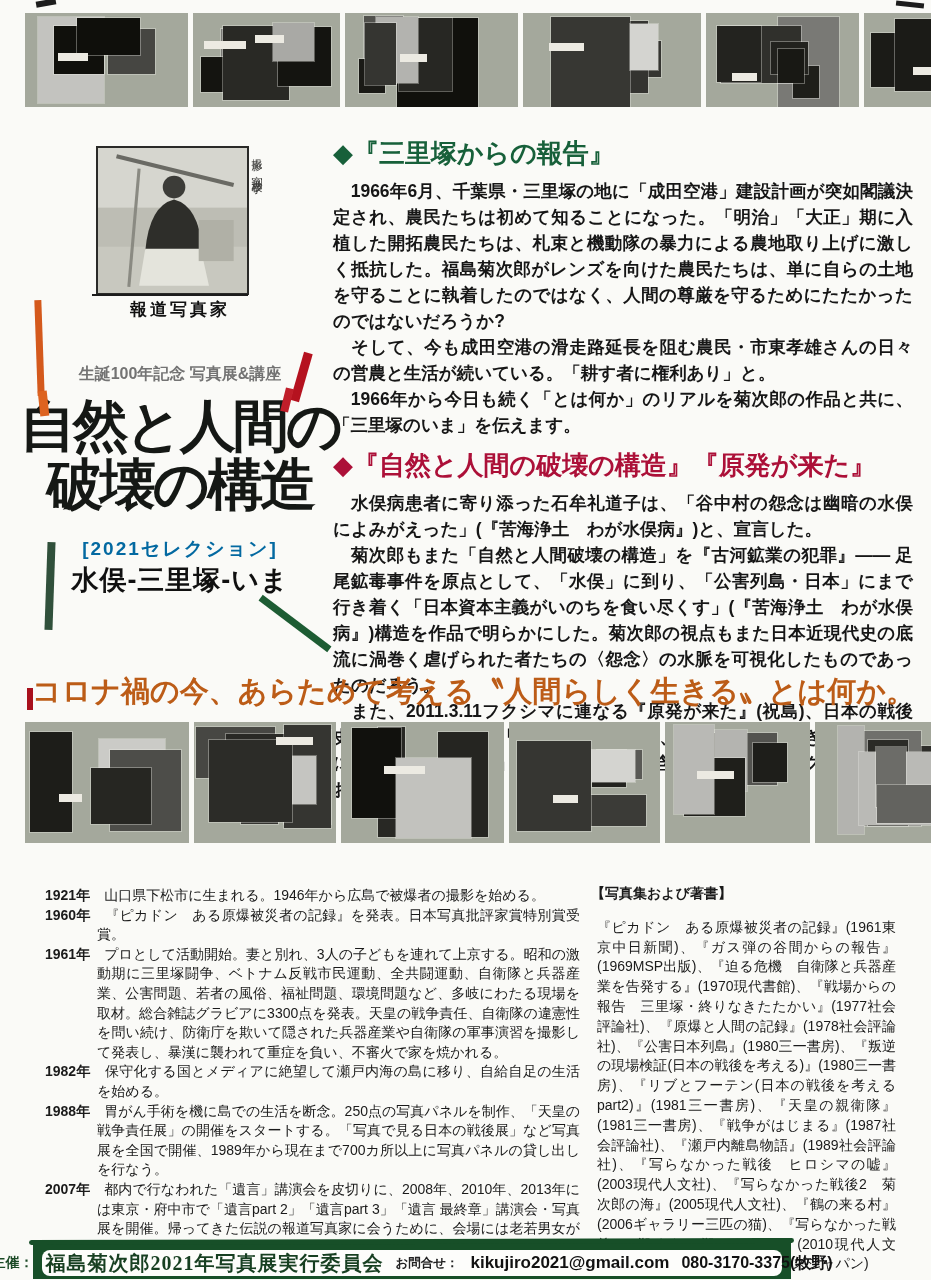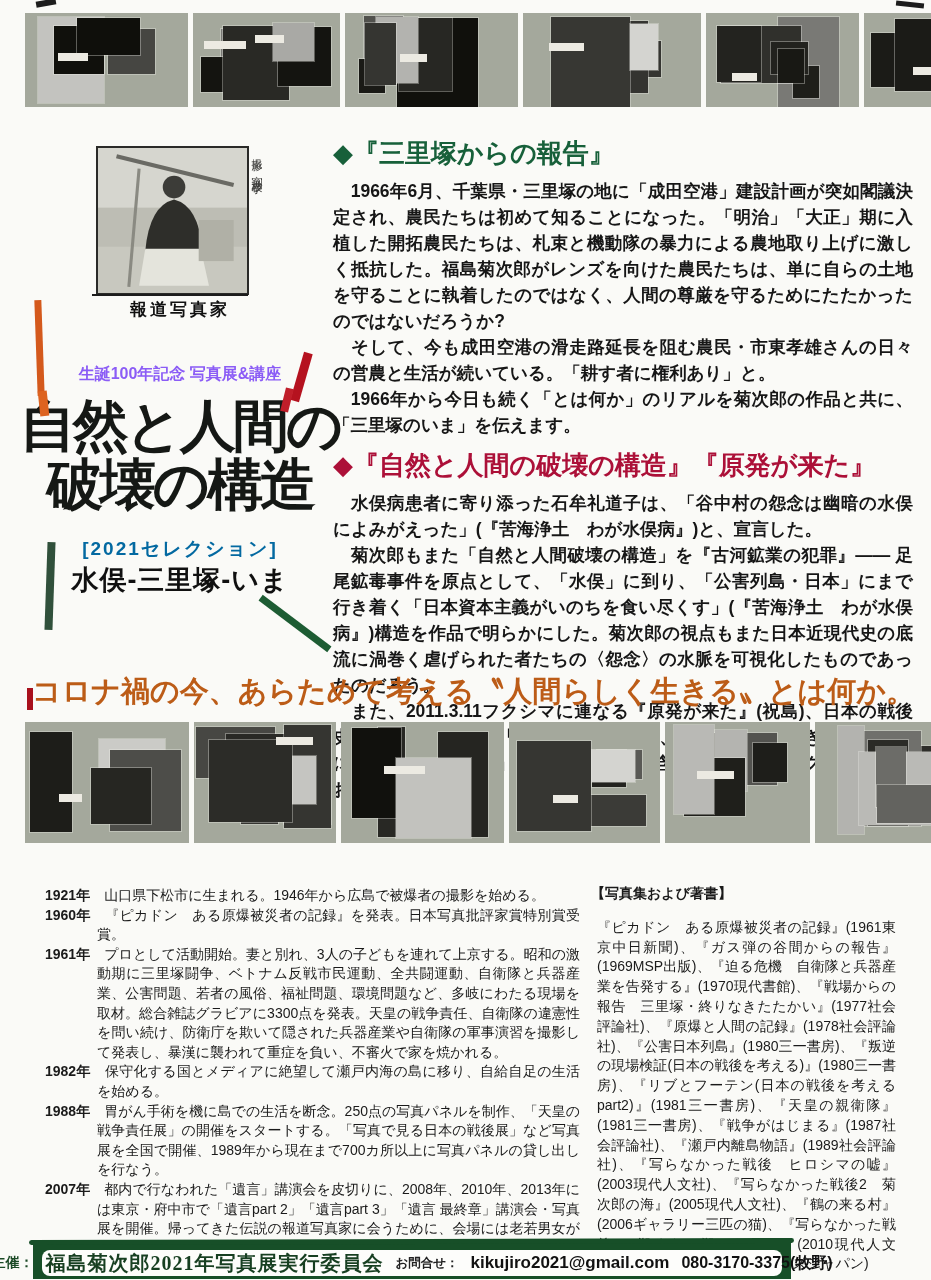--- a/index.html
+++ b/index.html
@@ -19,21 +19,21 @@
   .portrait svg{display:block;width:100%;height:100%;}
   .credit{position:absolute;left:249px;top:150px;height:170px;writing-mode:vertical-rl;
           font-size:11px;letter-spacing:2px;color:#3a3a38;}
   .role-rule{position:absolute;left:92px;top:294px;width:156px;height:2px;background:#1c1c1c;}
   .role{position:absolute;left:30px;top:298px;width:300px;text-align:center;
         font-size:17px;font-weight:800;letter-spacing:3px;color:#111;}
   .pname{position:absolute;left:20px;top:314px;width:320px;text-align:center;
          font-family:"Liberation Serif","DejaVu Serif",serif;font-size:45px;font-weight:900;
          letter-spacing:1px;color:#232d26;}
   .anniv{position:absolute;left:30px;top:364px;width:300px;text-align:center;
-         font-size:16px;font-weight:800;color:#8b5cf6;letter-spacing:0;}
+         font-size:16px;font-weight:800;color:#737373;letter-spacing:0;}
   .bigtitle{position:absolute;left:18px;top:396px;width:324px;text-align:center;
             font-size:56px;line-height:59px;font-weight:900;letter-spacing:-3px;color:#151815;}
   .selection{position:absolute;left:30px;top:536px;width:300px;text-align:center;
              font-size:19px;font-weight:800;letter-spacing:2px;color:#0369a1;}
   .subtitle{position:absolute;left:30px;top:562px;width:300px;text-align:center;
             font-size:27px;font-weight:900;letter-spacing:1px;color:#101010;}
   .accent{position:absolute;}
   .a-orange-bar{left:36px;top:300px;width:7px;height:96px;background:#d4591c;transform:rotate(-2deg);}
   .a-red-slash{left:297px;top:352px;width:9px;height:50px;background:#b5121f;transform:rotate(16deg);}
   .a-orange-tick{left:39px;top:391px;width:9px;height:25px;background:#dd6320;transform:rotate(-6deg);}

